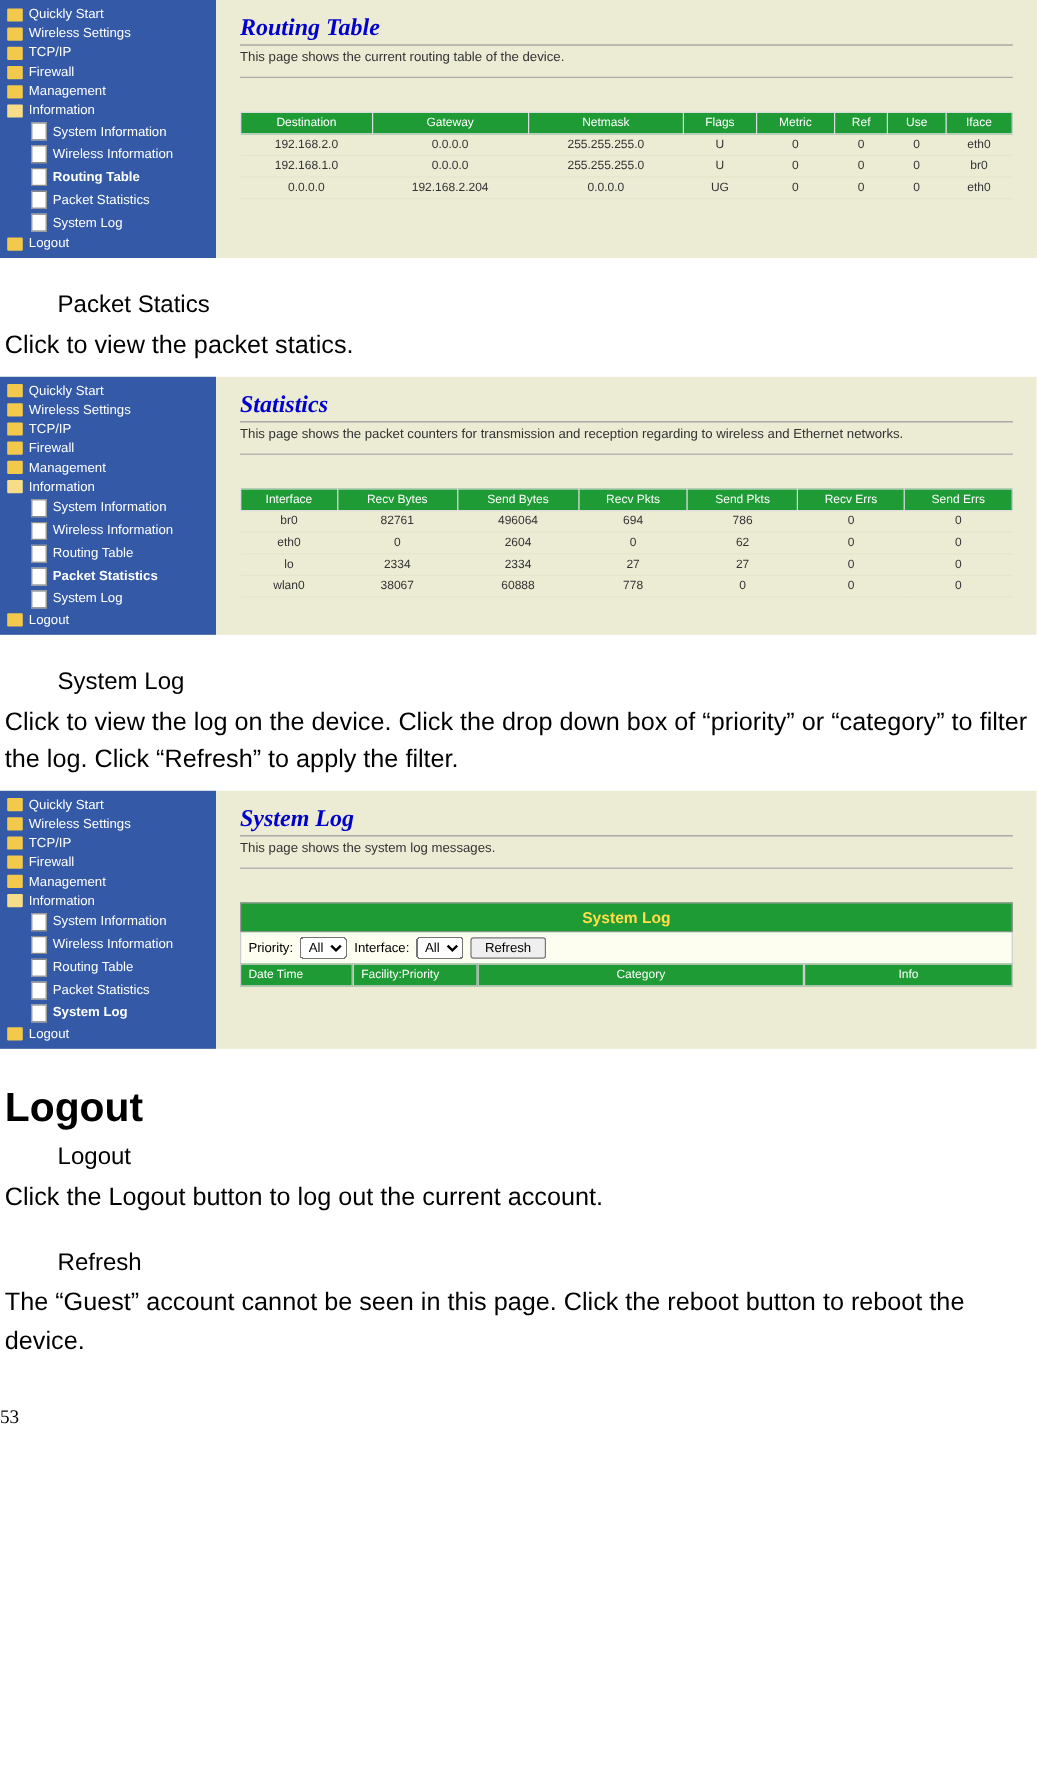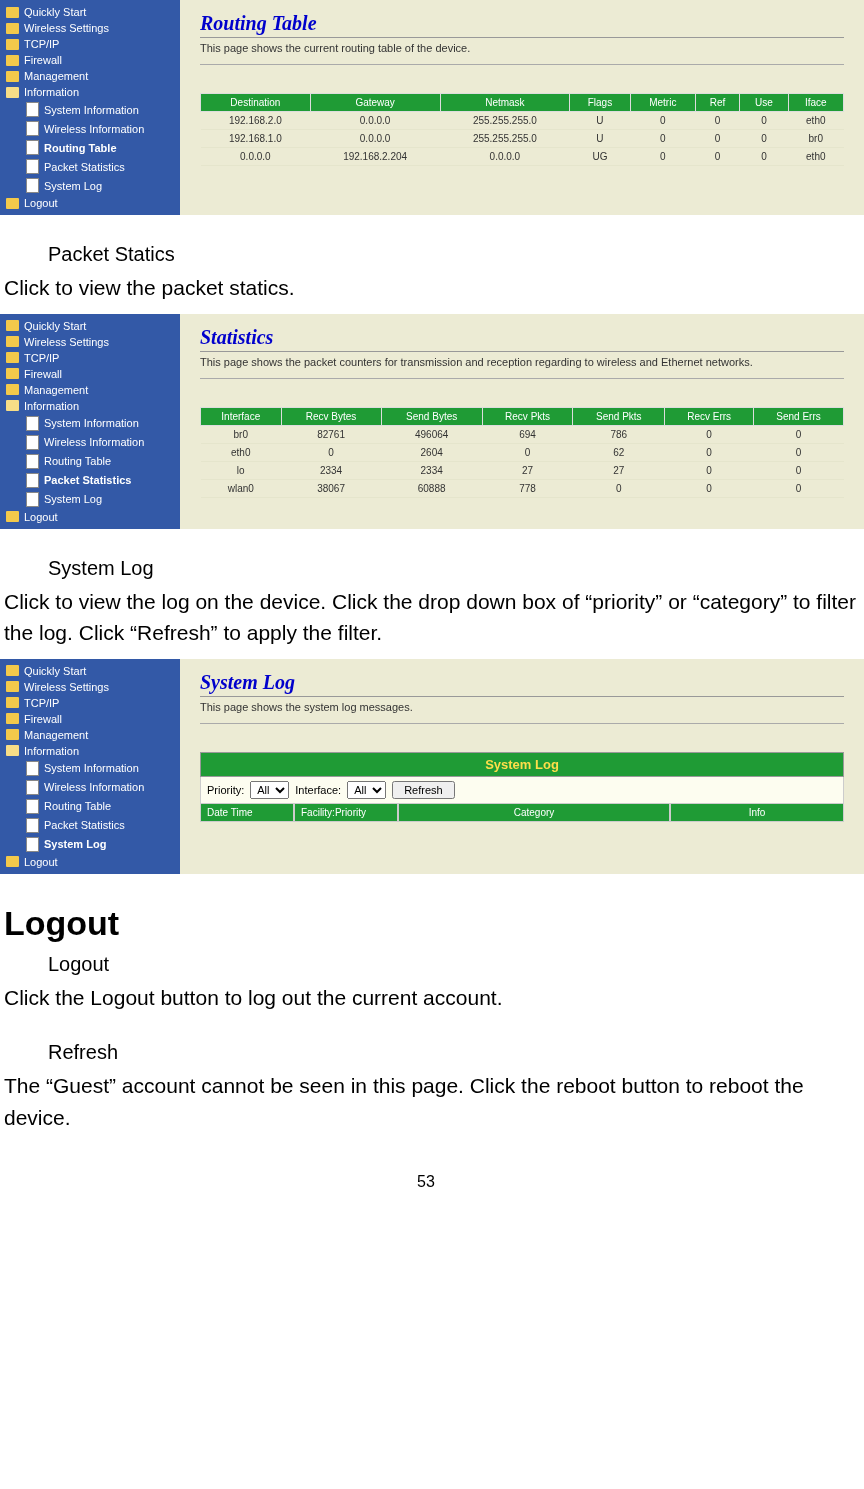--- a/index.html
+++ b/index.html
@@ -139,24 +139,24 @@
     font-size: 21px;
     margin: 4px 4px 10px 4px;
     line-height: 1.5;
   }
   .doc-h1 {
     font-size: 34px;
     font-weight: bold;
     margin: 30px 4px 8px 4px;
   }
   .pgnum {
-    text-align: center;
+    text-align: left;
     font-size: 16px;
     padding: 30px 12px 8px 0;
-    font-family: Liberation Sans, sans-serif;
+    font-family: Liberation Serif, serif;
   }
 </style>
 </head>
 <body>
 
 <div class="screenshot">
   <div class="sidebar" id="sb1">
       <div class="item">
         <span class="folder-icon"></span>
         <span>Quickly Start</span>

